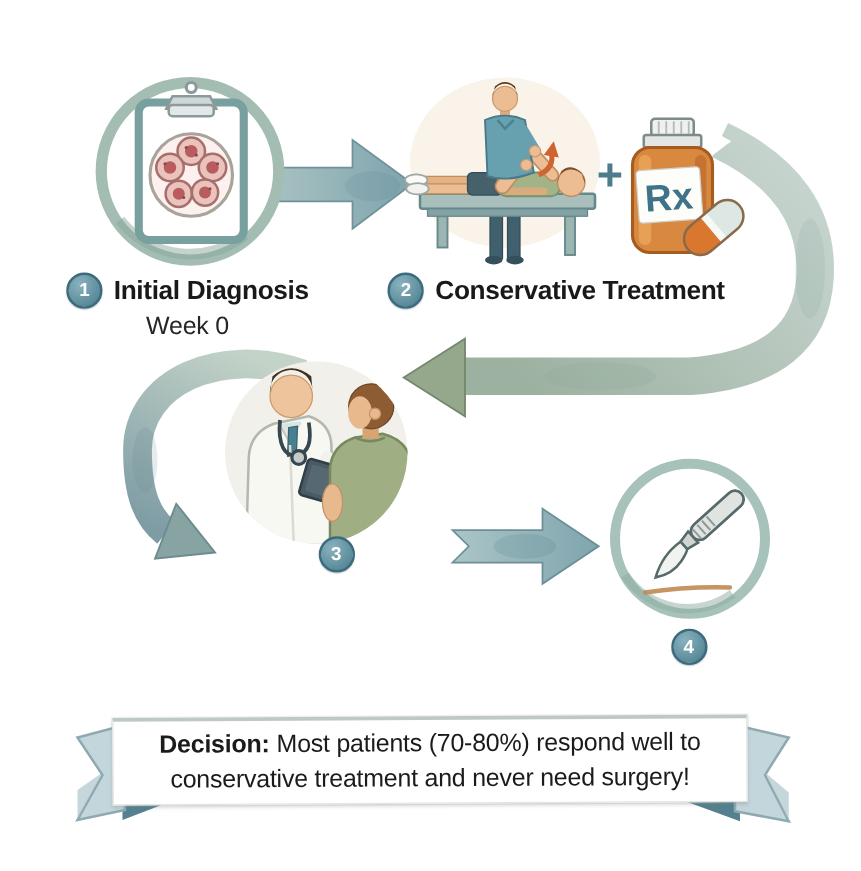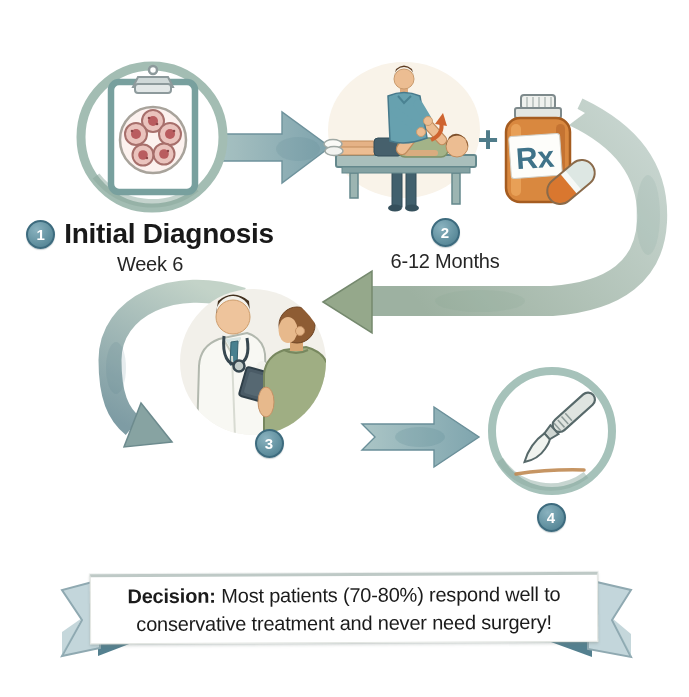--- a/index.html
+++ b/index.html
@@ -8,21 +8,21 @@
   #artwork{position:absolute;left:0;top:0;z-index:1;}
   svg text{font-family:"Liberation Sans", sans-serif;}
 
   .step-label{position:absolute;z-index:3;text-align:center;}
   .step-head{display:flex;align-items:center;justify-content:center;gap:9px;}
   .badge{display:inline-flex;align-items:center;justify-content:center;
          width:25px;height:25px;border-radius:50%;
          background:radial-gradient(circle at 35% 30%, #8ab2bf, #61909f 62%, #4a7a8c);
          border:2px solid #3d6b7e;color:#fff;font-size:15px;font-weight:bold;
          box-shadow:0 1px 1px rgba(40,70,80,.25);flex:0 0 auto;}
-  .step-title{font-size:28px;font-weight:bold;letter-spacing:-0.3px;color:#191919;white-space:nowrap;}
+  .step-title{font-size:21px;font-weight:bold;letter-spacing:-0.3px;color:#191919;white-space:nowrap;}
   .step-sub{font-size:20px;color:#262626;margin-top:3px;letter-spacing:-0.2px;}
 
   #label1{left:22px;  top:218px; width:256px;}
   #label2{left:292px; top:218px; width:306px;}
   #label3{left:168px; top:429px; width:202px;}
   #label4{left:448px; top:503px; width:206px;}
 
   .banner-panel{position:absolute;left:90px;top:573px;width:506px;height:66px;z-index:3;
       background:#ffffff;border:1px solid #e3e6e2;border-top:3px solid #bec9c6;
       box-shadow:0 2px 3px rgba(110,125,122,.28), 0 0 0 1px rgba(200,208,204,.25);
@@ -254,28 +254,28 @@
     <polygon points="62,632 82,618 62,656" fill="#9fbcc3" opacity="0.6"></polygon>
     <polygon points="631,634 612,618 631,657" fill="#9fbcc3" opacity="0.6"></polygon>
   </g>
 </svg>
 
 <div class="step-label" id="label1">
   <div class="step-head">
     <span class="badge">1</span>
     <span class="step-title">Initial Diagnosis</span>
   </div>
-  <div class="step-sub">Week 6</div>
+  <div class="step-sub">Week 0</div>
 </div>
 
 <div class="step-label" id="label2">
   <div class="step-head">
     <span class="badge">2</span>
-  </div>
-  <div class="step-sub">6-12 Months</div>
+    <span class="step-title">Conservative Treatment</span>
+  </div>
 </div>
 
 <div class="step-label" id="label3">
   <div class="step-head">
     <span class="badge">3</span>
   </div>
 </div>
 
 <div class="step-label" id="label4">
   <div class="step-head">

